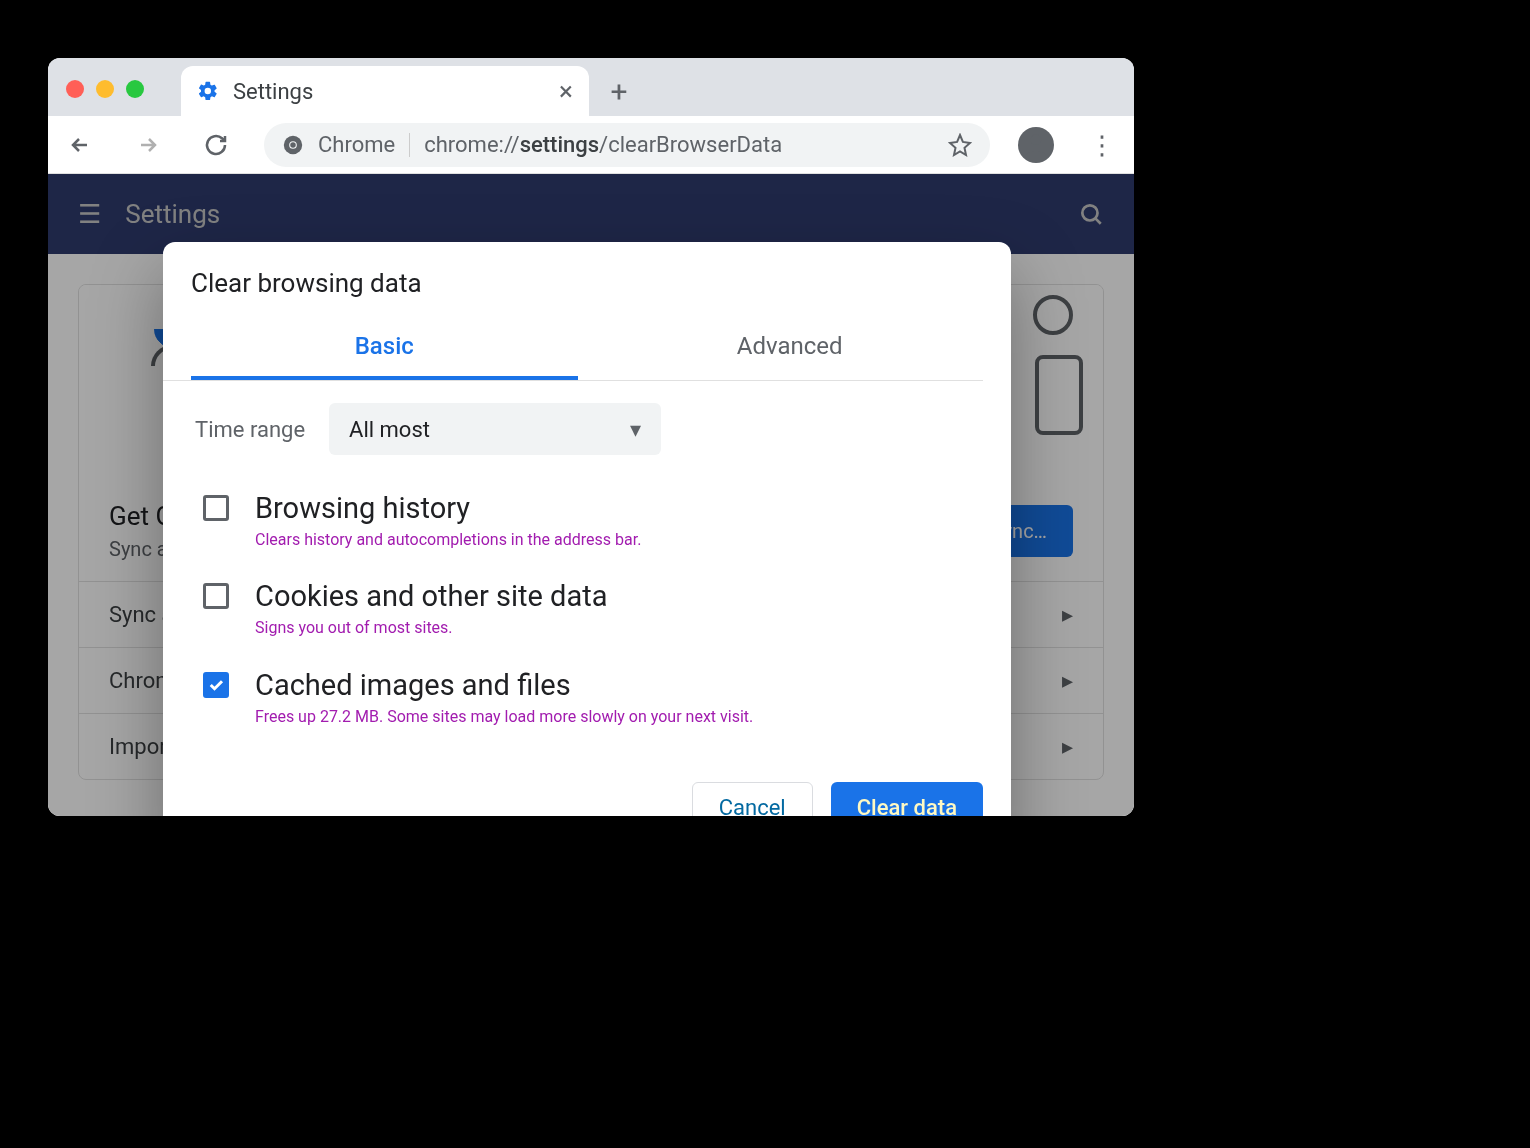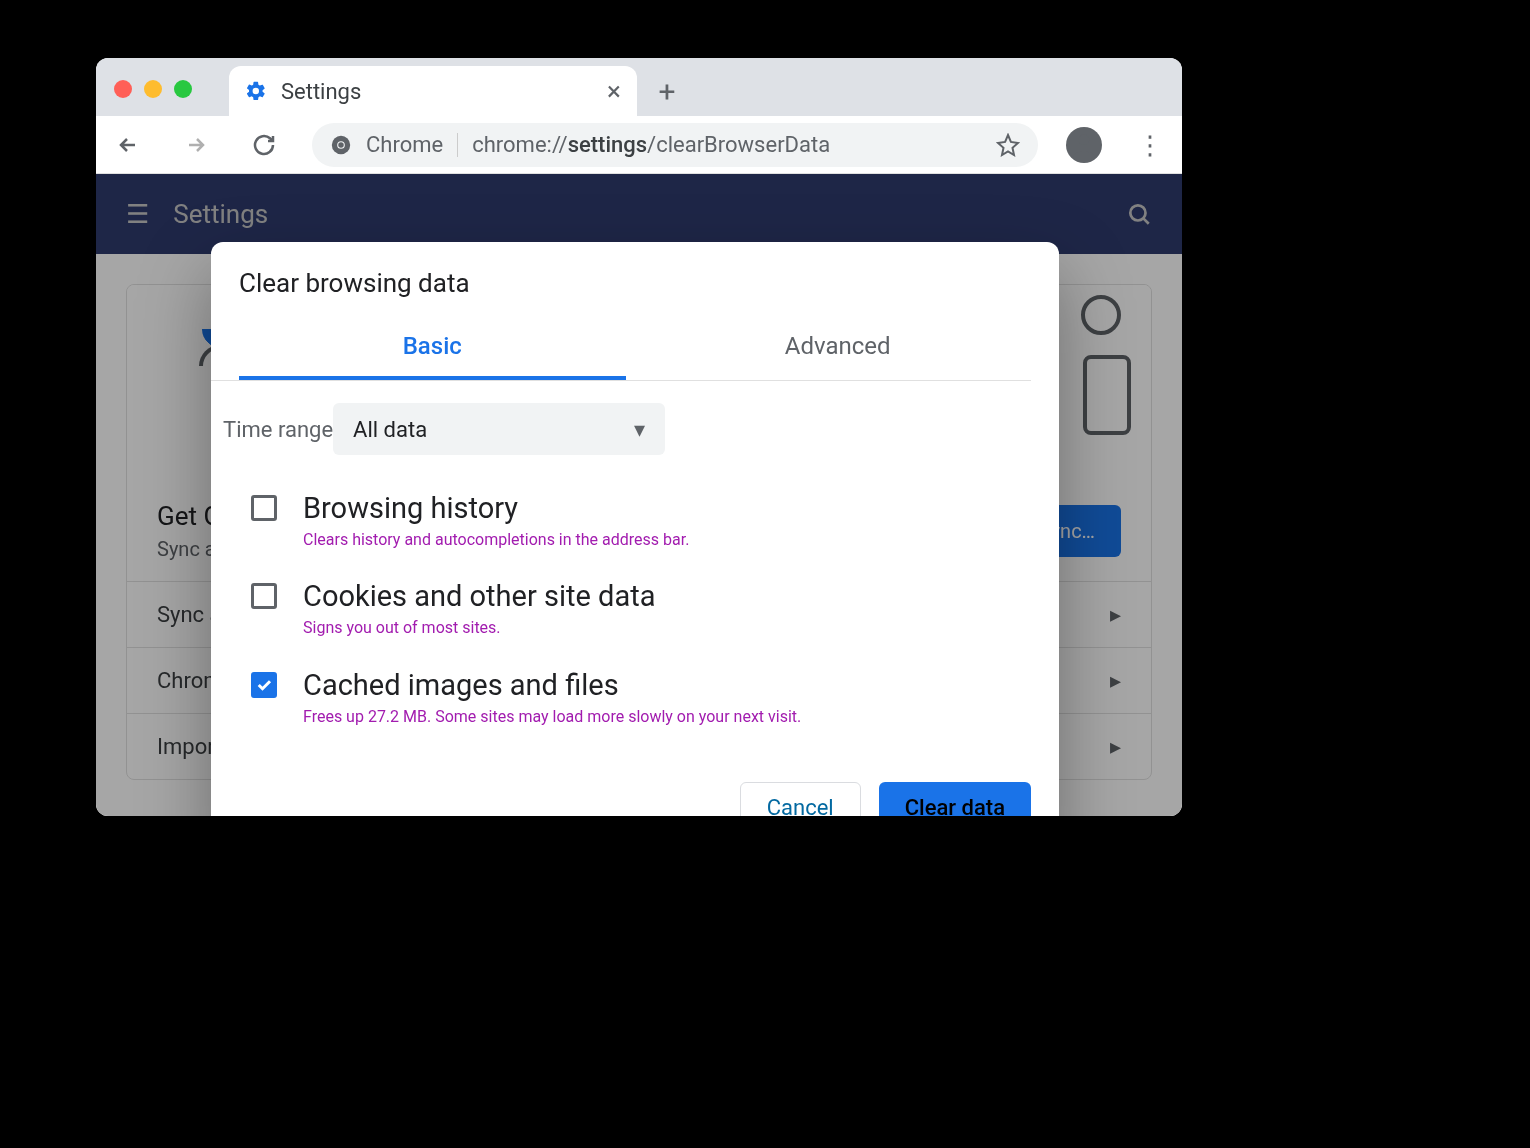--- a/index.html
+++ b/index.html
@@ -1,17 +1,17 @@
 <!DOCTYPE html>
 <html><head>
 <meta charset="utf-8">
 <style>
 * { box-sizing: border-box; margin: 0; padding: 0; font-family: -apple-system, BlinkMacSystemFont, "Segoe UI", Roboto, Arial, sans-serif; }
 body { background: #000; width: 1530px; height: 1148px; display: flex; align-items: flex-start; justify-content: flex-start; }
-.viewport { position: relative; width: 1086px; height: 758px; margin-left: 96px; margin-top: 58px; border-radius: 12px; overflow: hidden; background: #fff; box-shadow: 0 20px 60px rgba(0,0,0,.5); }
+.viewport { position: relative; width: 1086px; height: 758px; margin-left: 48px; margin-top: 58px; border-radius: 12px; overflow: hidden; background: #fff; box-shadow: 0 20px 60px rgba(0,0,0,.5); }
 
 
 .tab-strip { height: 58px; background: #dee1e6; display: flex; align-items: flex-end; padding-left: 18px; position: relative; }
 .traffic { position: absolute; left: 18px; top: 22px; display: flex; gap: 12px; }
 .traffic .dot { width: 18px; height: 18px; border-radius: 50%; }
 .dot.red { background: #ff5f57; }
 .dot.yellow { background: #febc2e; }
 .dot.green { background: #28c840; }
 .tab { margin-left: 115px; height: 50px; width: 408px; background: #fff; border-radius: 12px 12px 0 0; display: flex; align-items: center; padding: 0 16px; gap: 14px; font-size: 22px; color: #3c4043; position: relative; }
 .tab .gear { color: #1a73e8; }
@@ -51,32 +51,32 @@
 .body-head h3 { font-size:26px; font-weight:400; color:#202124;}
 .body-head p { font-size:20px; color:#5f6368; margin-top:6px;}
 .turnon { margin-left:auto; background:#1a73e8; color:#fff; border:none; padding:14px 26px; border-radius:6px; font-size:20px;}
 
 
 .dialog { position:absolute; top:184px; left:115px; width:848px; background:#fff; border-radius:12px; box-shadow: 0 30px 70px rgba(0,0,0,.35); padding-bottom:24px; z-index:10;}
 .dialog-title { font-size:26px; color:#202124; padding: 26px 28px 18px; }
 .dialog-tabs { display:flex; border-bottom:1px solid #e0e0e0; margin: 0 28px 0 0; gap: 19px;}
 .dialog-tab { flex:1; text-align:center; padding:16px 0; font-size:24px; color:#5f6368; }
 .dialog-tab.active { color:#1a73e8; border-bottom:4px solid #1a73e8; font-weight:500; margin-left:28px;}
-.time-row { display:flex; align-items:center; padding: 22px 12px; }
+.time-row { display:flex; align-items:center; gap:24px; padding: 22px 32px; }
 .time-label { font-size:22px; color:#5f6368; }
 .dropdown { background:#f1f3f4; border-radius:6px; height:52px; width:332px; display:flex; align-items:center; padding:0 20px; font-size:22px; color:#202124;}
 .dropdown .arrow { margin-left:auto; color:#5f6368; }
 .check-item { display:flex; gap:26px; padding: 14px 28px 14px 40px; }
 .checkbox { width:26px; height:26px; border:3px solid #5f6368; border-radius:3px; flex-shrink:0; margin-top:4px; display:flex; align-items:center; justify-content:center;}
 .checkbox.checked { background:#1a73e8; border-color:#1a73e8; color:#fff;}
 .check-text h4 { font-size:29px; font-weight:400; color:#202124; }
 .check-text p { font-size:16px; color:#a21caf; margin-top:4px; line-height:1.4;}
 .dialog-actions { display:flex; justify-content:flex-end; gap:18px; padding: 40px 28px 0; }
 .btn-outlined { border:1px solid #dadce0; background:#fff; color:#0369a1; font-size:22px; padding:12px 26px; border-radius:6px;}
-.btn-filled { background:#1a73e8; color:#000000; font-size:22px; font-weight:500; padding:12px 26px; border-radius:6px; border:none;}
+.btn-filled { background:#1a73e8; color:#fef9c3; font-size:22px; font-weight:500; padding:12px 26px; border-radius:6px; border:none;}
 
 svg { display:block; }
 </style>
 </head>
 <body>
 
 <div class="viewport">
 
   <div class="tab-strip">
     <div class="traffic">
@@ -185,21 +185,21 @@
 
   <div class="dialog">
     <div class="dialog-title">Clear browsing data</div>
     <div class="dialog-tabs">
       <div class="dialog-tab active">Basic</div>
       <div class="dialog-tab">Advanced</div>
     </div>
     <div class="time-row">
       <span class="time-label">Time range</span>
       <div class="dropdown">
-        <span>All data</span>
+        <span>All most</span>
         <span class="arrow">▾</span>
       </div>
     </div>
 
     <div class="check-item">
       <div class="checkbox"></div>
       <div class="check-text">
         <h4>Browsing history</h4>
         <p>Clears history and autocompletions in the address bar.</p>
       </div>

